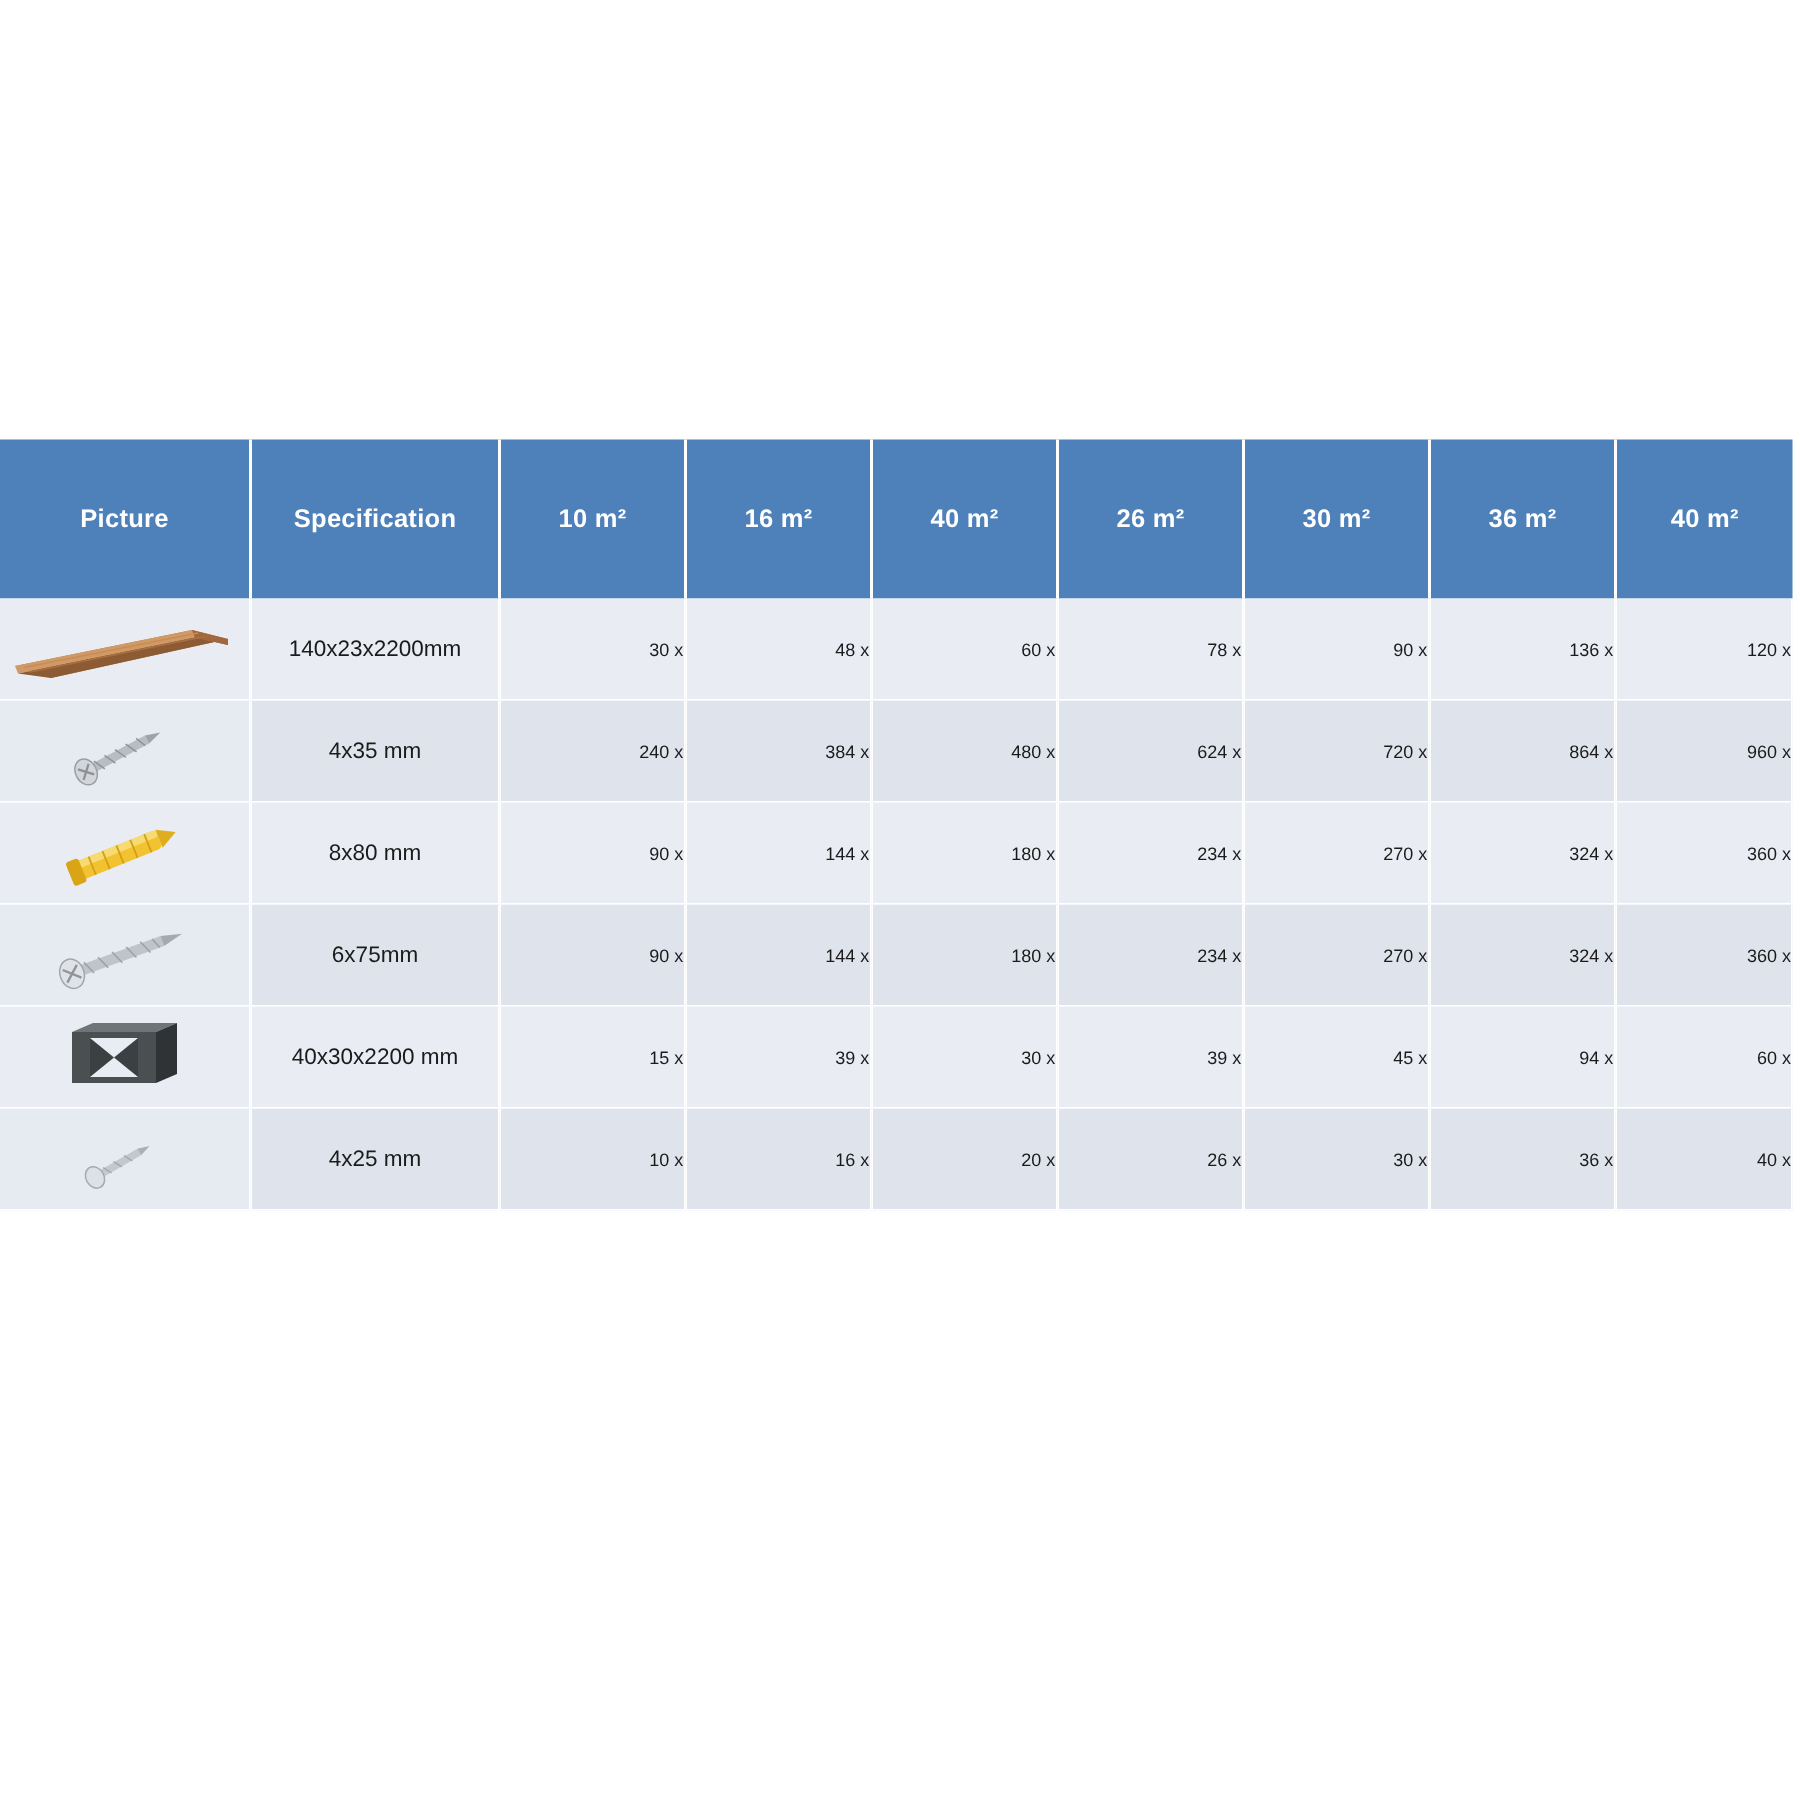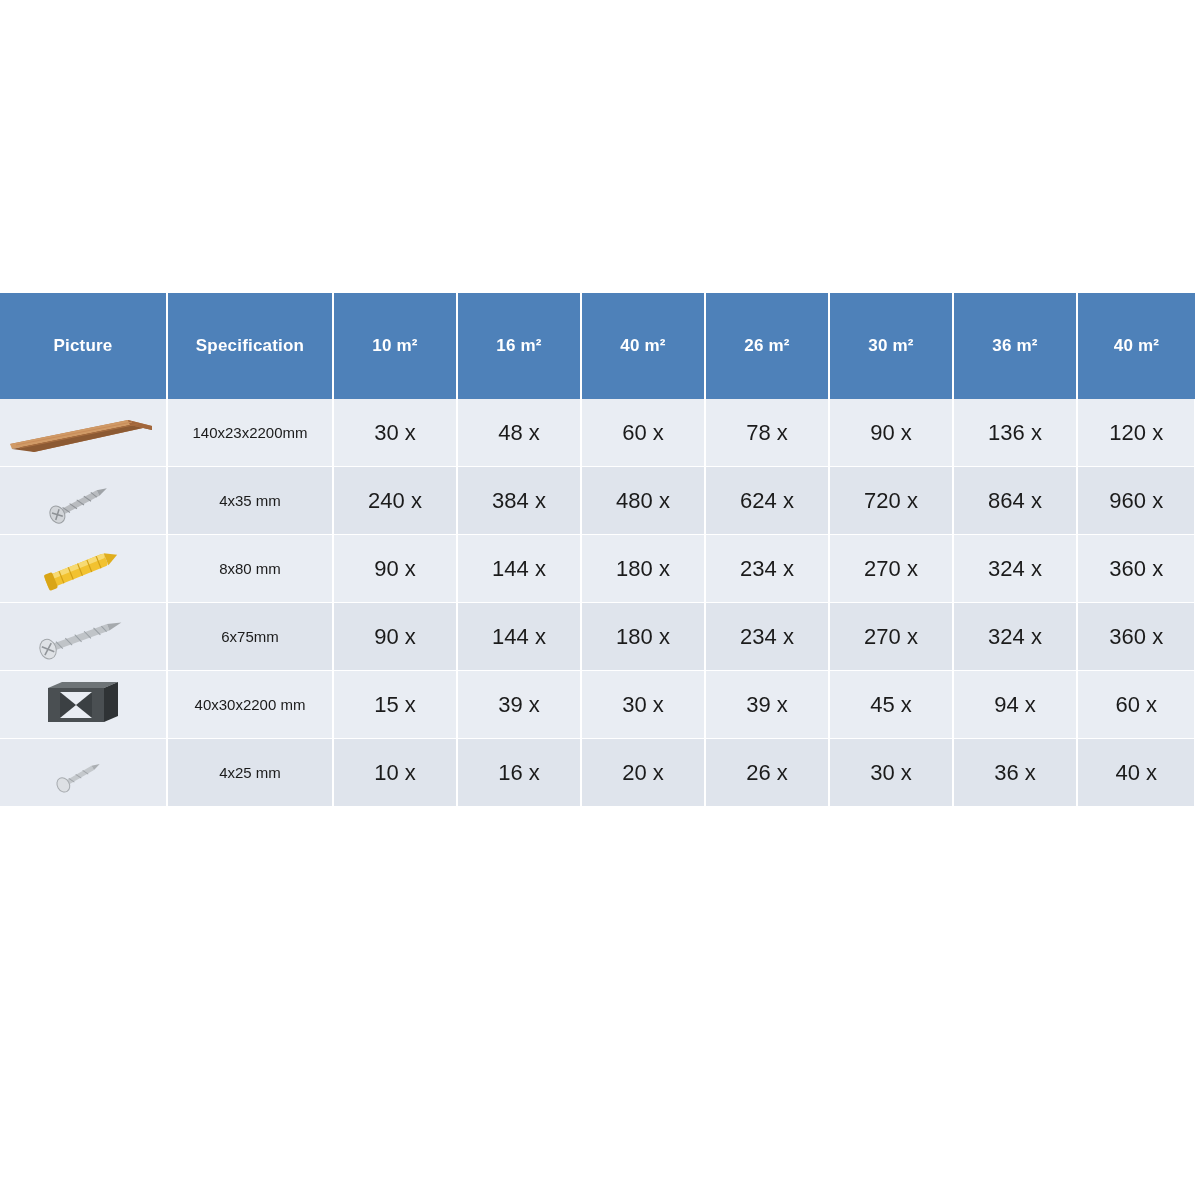--- a/index.html
+++ b/index.html
@@ -71,21 +71,21 @@
 
   .pic-box {
     width: 167px;
     height: 65px;
     position: relative;
     overflow: hidden;
   }
   .pic-box svg { display: block; position: absolute; left: 0; top: 0; }
 
   .spec-cell { font-size: 15px; }
-  .qty-cell  { font-size: 22px; }
+  .qty-cell  { font-size: 12px; text-align: right; }
 
   
   tbody td { box-shadow: inset -1px 0 0 #ffffff; }
 </style>
 </head>
 <body>
 
 <div class="page">
   <div class="table-wrap">
     <table class="spec-table">

